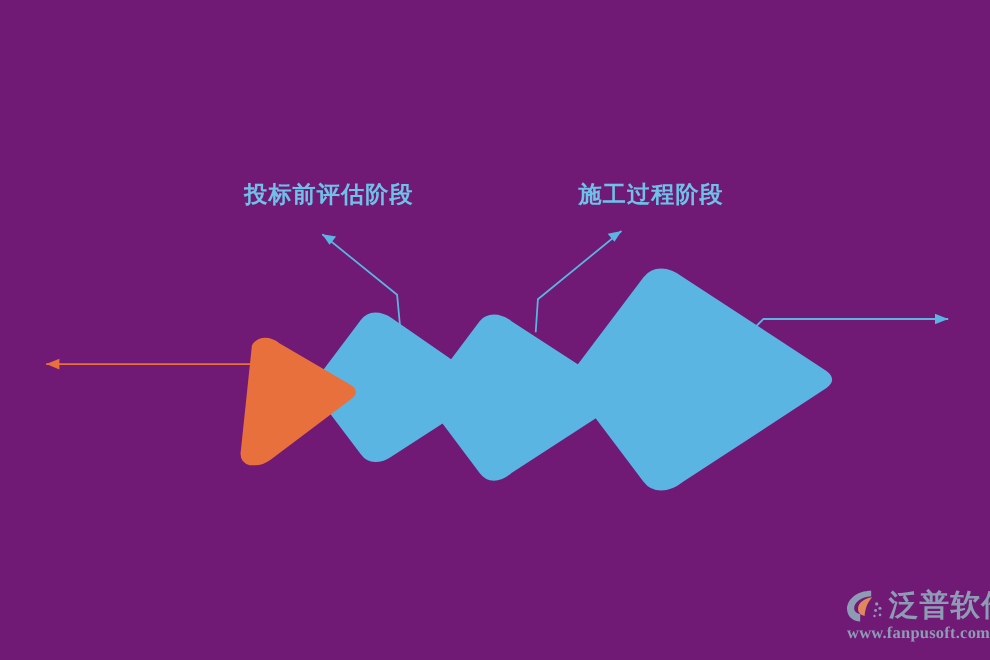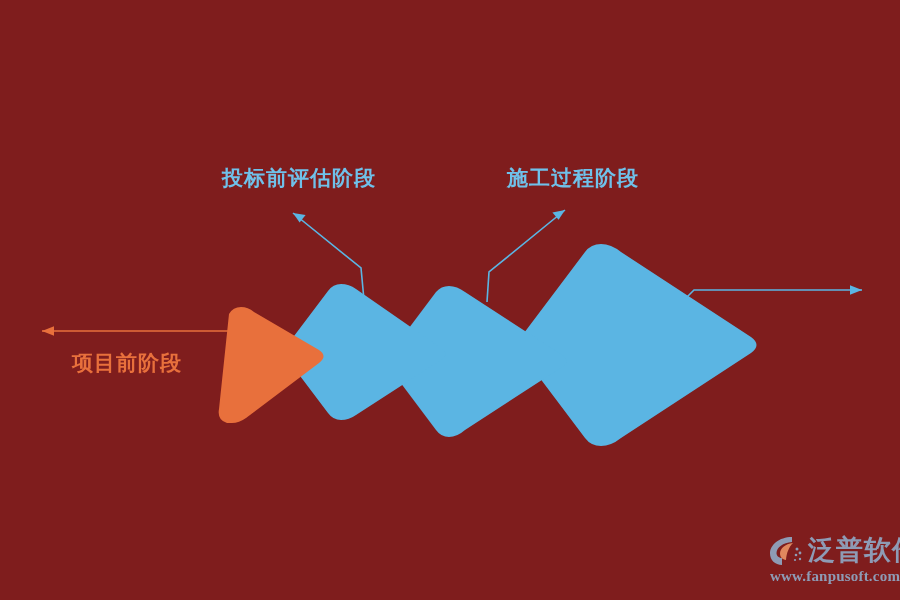--- a/index.html
+++ b/index.html
@@ -10,21 +10,21 @@
   body {
     width: 900px;
     height: 600px;
     overflow: hidden;
     font-family: "Liberation Sans", "DejaVu Sans", sans-serif;
   }
   #stage {
     position: relative;
     width: 900px;
     height: 600px;
-    background: #7f1d1d;
+    background: #701a75;
   }
   #diagram-svg {
     position: absolute;
     left: 0;
     top: 0;
     width: 900px;
     height: 600px;
     display: block;
   }
   .label {
@@ -36,21 +36,21 @@
   }
   .label-blue {
     color: #6FC1EA;
     font-size: 21px;
   }
   .label-orange {
     color: #E8703C;
     font-size: 21px;
   }
   #label-pre-bid   { left: 222px; top: 167px; }
-  #label-construct { left: 507px; top: 167px; }
+  #label-construct { left: 526px; top: 167px; }
   #label-settle    { left: 722px; top: 312px; }
   #label-pre-proj  { left: 72px;  top: 352px; }
 
   
   #watermark {
     position: absolute;
     left: 768px;
     top: 531px;
     width: 128px;
     height: 60px;
@@ -172,21 +172,20 @@
                L 254 312
                Q 248 307 241 307 Z" fill="#E8703C"></path>
     </g>
   </svg>
 
   <div class="label label-blue" id="label-pre-bid">投标前评估阶段</div>
 
   <div class="label label-blue" id="label-construct">施工过程阶段</div>
 
 
-  <div class="label label-orange" id="label-pre-proj">项目前阶段</div>
 
   <div id="watermark">
     <svg id="logo-mark" viewBox="0 0 36 34" xmlns="http://www.w3.org/2000/svg">
       <path d="M 24 3 C 11 3 2 11 2 19.5 C 2 26 7 31 14 31 L 14 24
                C 10.5 24 8.5 21.5 8.5 19 C 8.5 13.5 15 8.5 24 8 Z" fill="#8E9BB5"></path>
       <path d="M 25 9 C 17 10 12 14.5 12 19.5 C 12 23 14.5 25.5 18 26
                C 18.5 19 21 13 25 9 Z" fill="#E0875E"></path>
       <circle cx="29" cy="15" r="1.5" fill="#8E9BB5"></circle>
       <circle cx="32" cy="19" r="1.4" fill="#8E9BB5"></circle>
       <circle cx="28" cy="21" r="1.3" fill="#8E9BB5"></circle>

